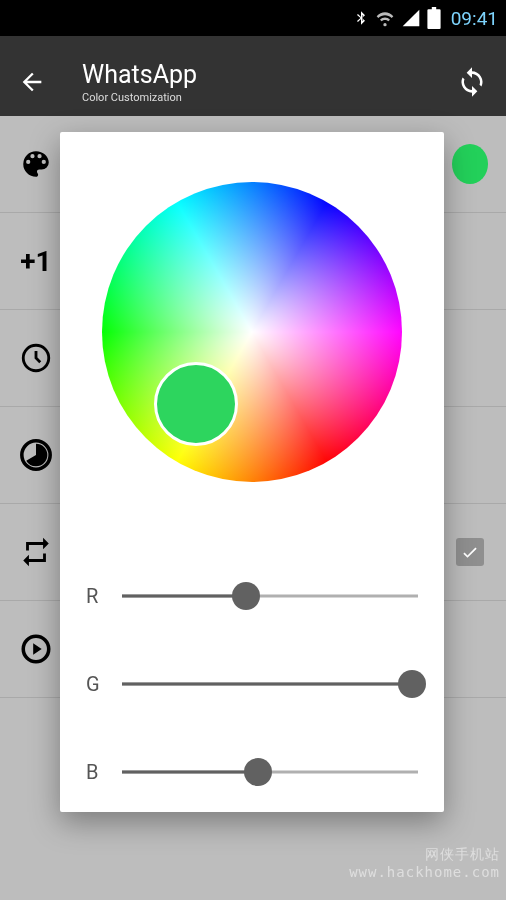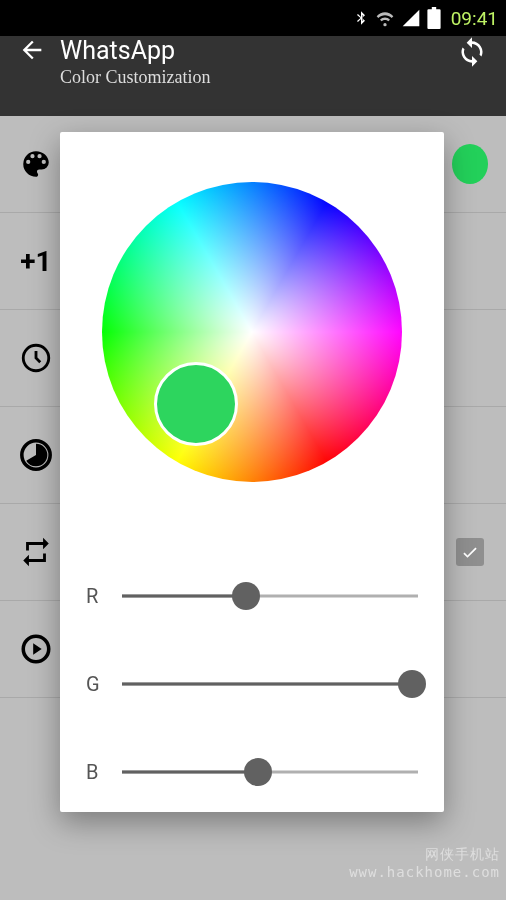--- a/index.html
+++ b/index.html
@@ -14,38 +14,39 @@
 
     
     .status-bar {
       height: 36px;
       background: #000;
       display: flex;
       justify-content: flex-end;
       align-items: center;
       padding: 0 8px;
       gap: 6px;
-      color: #bef264;
+      color: #7dd3fc;
     }
     .status-time { font-size: 19px; font-weight: 400; margin-left: 4px; }
     .status-icon { display: inline-flex; align-items: center; }
 
     
     .app-bar {
       height: 92px;
       background: #333333;
       display: flex;
-      align-items: flex-start;
+      align-items: center;
       padding: 0 12px;
       color: #fff;
+      gap: 22px;
     }
     .back-arrow { width: 40px; display: flex; align-items: center; justify-content: center; }
     .titles { flex: 1; margin-left: 8px; }
     .app-title { font-size: 25px; font-weight: 400; color: #fff; }
-    .app-subtitle { font-size: 18px; color: #ddd; margin-top: 2px; font-family: Liberation Serif, serif; }
+    .app-subtitle { font-size: 11px; color: #ddd; margin-top: 2px; }
     .sync-btn { width: 44px; display: flex; align-items: center; justify-content: center; }
 
     
     .bg-area {
       position: absolute;
       top: 116px;
       left: 0; right: 0; bottom: 0;
       background: #bdbdbd;
     }
 

